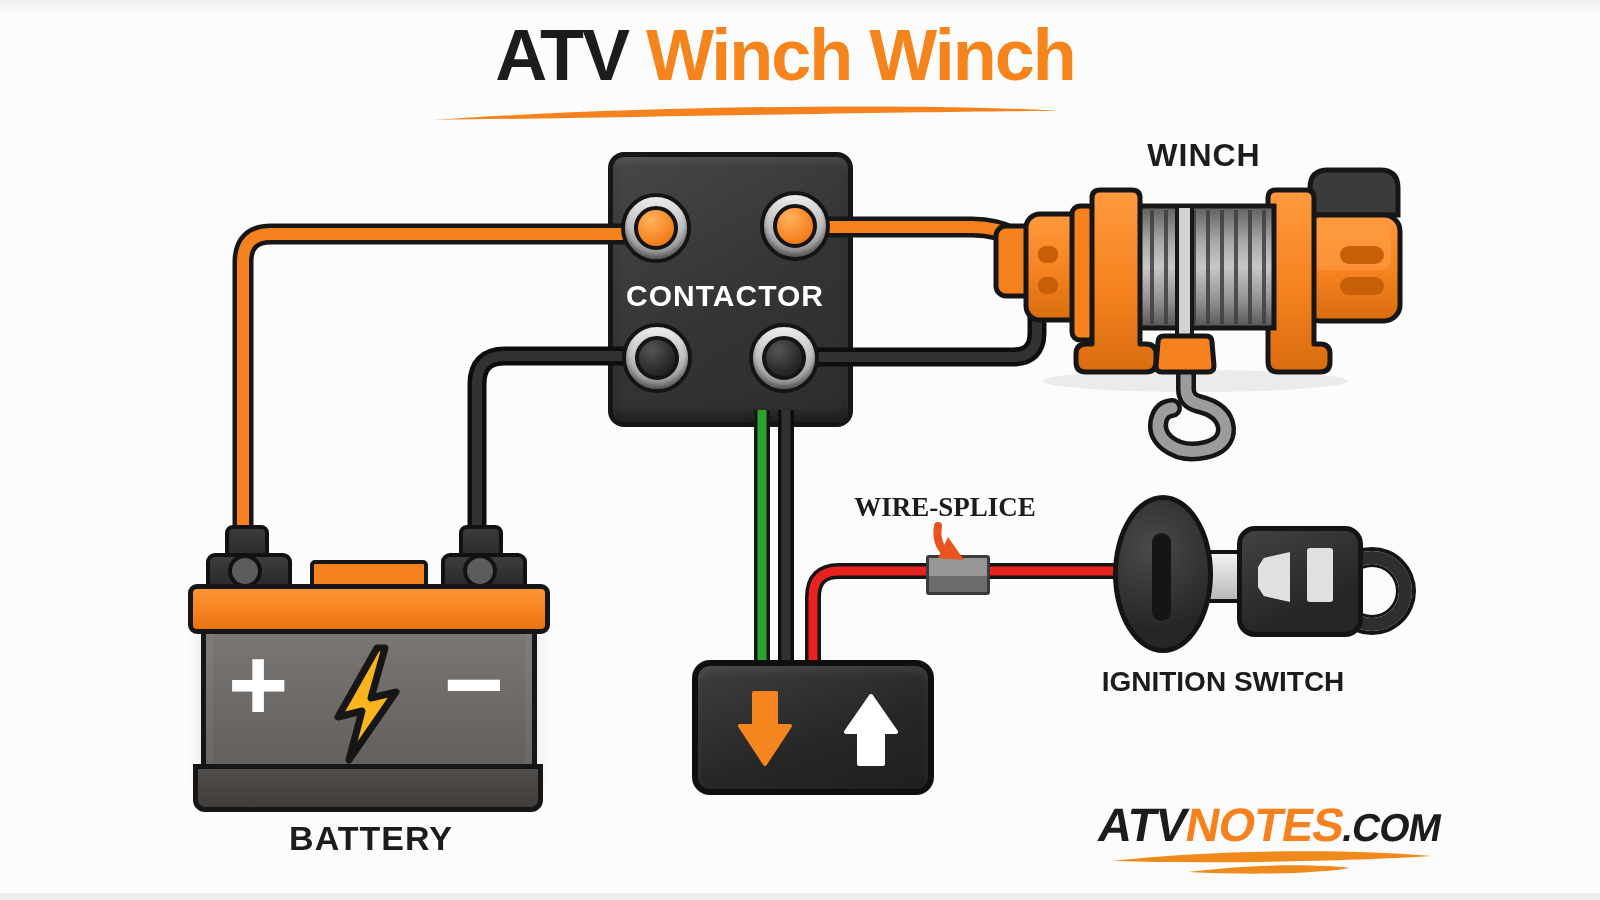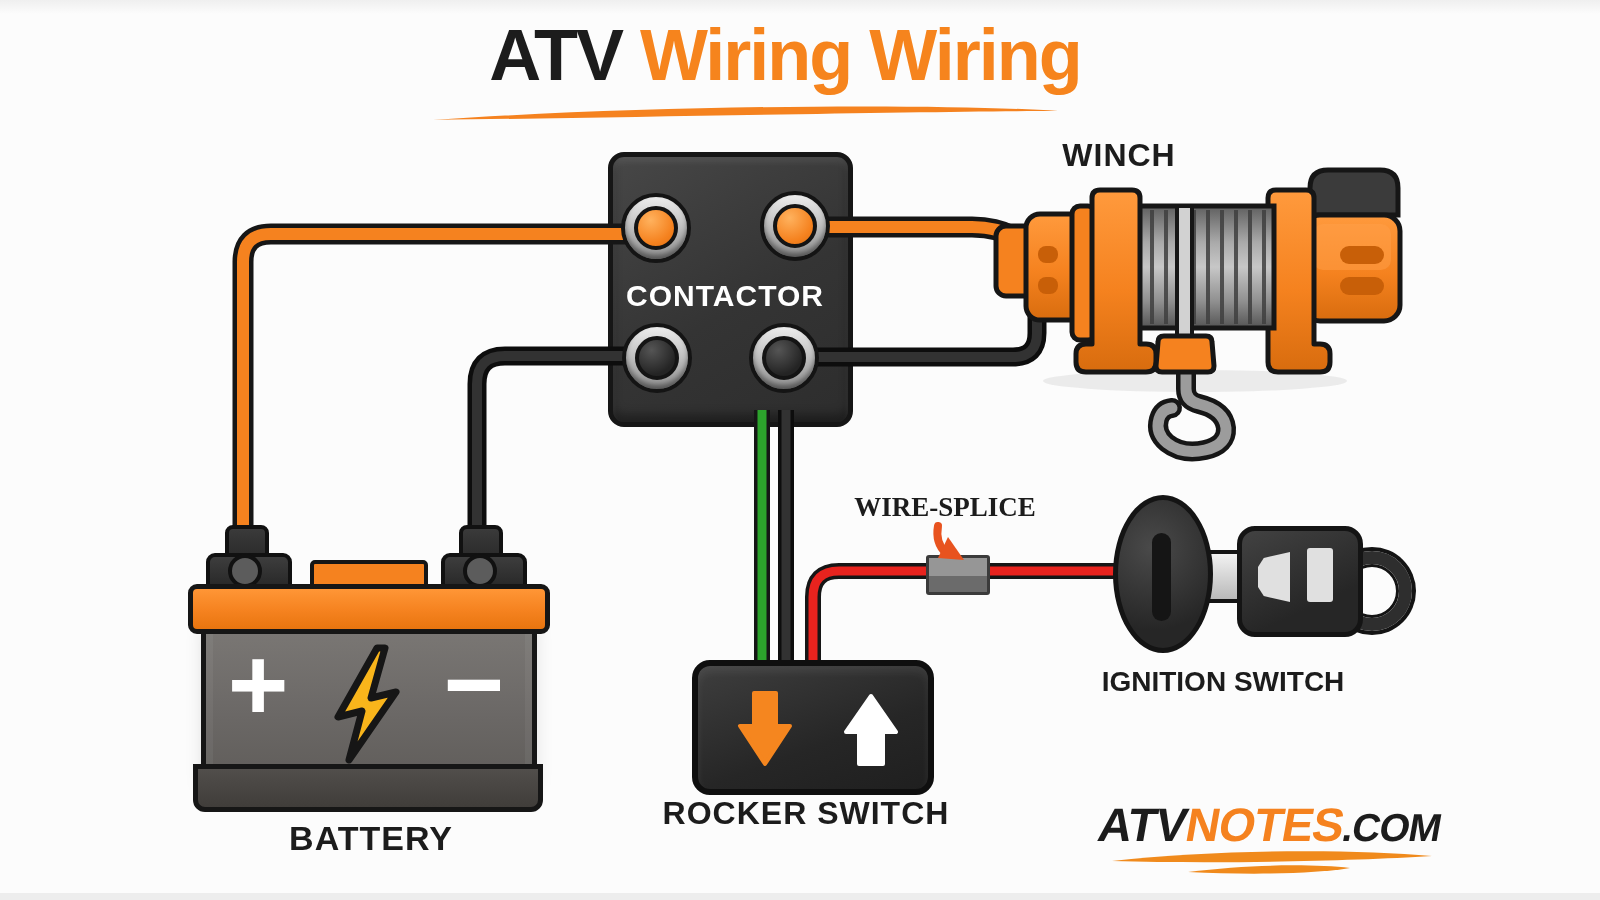--- a/index.html
+++ b/index.html
@@ -137,38 +137,38 @@
       <path d="M 786 410 V 670" fill="none" stroke="#323232" stroke-width="9"></path>
     </g>
 
     <g>
       <path d="M 813 670 V 597 Q 813 571 839 571 H 1125" fill="none" stroke="#161616" stroke-width="16"></path>
       <path d="M 813 670 V 597 Q 813 571 839 571 H 1125" fill="none" stroke="#e8231e" stroke-width="9"></path>
     </g>
   </svg>
 
   <div class="abs title">
-    <span class="t-black">ATV</span><span class="t-black">&nbsp;</span><span class="t-orange">Wiring Wiring</span>
+    <span class="t-black">ATV</span><span class="t-black">&nbsp;</span><span class="t-orange">Winch Winch</span>
   </div>
 
   <div class="abs lbl contactor-label">CONTACTOR</div>
   <div class="abs term" style="left:621px;top:193px;">
       <div class="core core-orange"></div>
     </div>
   <div class="abs term" style="left:760px;top:191px;">
       <div class="core core-orange"></div>
     </div>
   <div class="abs term" style="left:622px;top:323px;">
       <div class="core core-dark"></div>
     </div>
   <div class="abs term" style="left:749px;top:323px;">
       <div class="core core-dark"></div>
     </div>
 
-  <div class="abs lbl" style="left:1119px;top:155px;font-size:32px;letter-spacing:1px;">WINCH</div>
+  <div class="abs lbl" style="left:1204px;top:155px;font-size:32px;letter-spacing:1px;">WINCH</div>
 
   <div class="abs comp bat-post" style="left:225px;top:525px;"></div>
   <div class="abs comp bat-post" style="left:459px;top:525px;"></div>
   <div class="abs comp bat-base" style="left:206px;top:553px;"></div>
   <div class="abs comp bat-base" style="left:441px;top:553px;"></div>
   <div class="abs comp bat-cap" style="left:228px;top:554px;"></div>
   <div class="abs comp bat-cap" style="left:463px;top:554px;"></div>
   <div class="abs comp bat-body"></div>
   <div class="abs comp bat-bottom"></div>
   <div class="abs comp bat-handle"></div>
@@ -176,21 +176,20 @@
   <div class="abs bat-sign" style="left:258px;top:684px;">+</div>
   <div class="abs bat-sign" style="left:474px;top:684px;">−</div>
   <div class="abs lbl" style="left:371px;top:838px;font-size:34px;letter-spacing:1px;">BATTERY</div>
 
   <div class="abs comp rocker-box">
     <svg width="230" height="123" viewBox="0 0 230 123">
       <polygon points="56,27 78,27 78,60 92,60 67,98 42,60 56,60" fill="#f5861f" stroke="#f5861f" stroke-width="4" stroke-linejoin="round"></polygon>
       <polygon points="173,30 198,66 185,66 185,98 161,98 161,66 148,66" fill="#ffffff" stroke="#ffffff" stroke-width="4" stroke-linejoin="round"></polygon>
     </svg>
   </div>
-  <div class="abs lbl" style="left:806px;top:813px;font-size:32px;letter-spacing:1px;">ROCKER SWITCH</div>
 
   <div class="abs comp splice"></div>
   <div class="abs lbl" style="left:945px;top:507px;font-size:27px;font-family:Liberation Serif, serif;">WIRE-SPLICE</div>
 
   <div class="abs comp key-shaft"></div>
   <div class="abs comp grommet"></div>
   <div class="abs comp slot"></div>
   <div class="abs comp key-ring"></div>
   <div class="abs comp key-head"></div>
   <div class="abs comp key-grip-left"></div>

